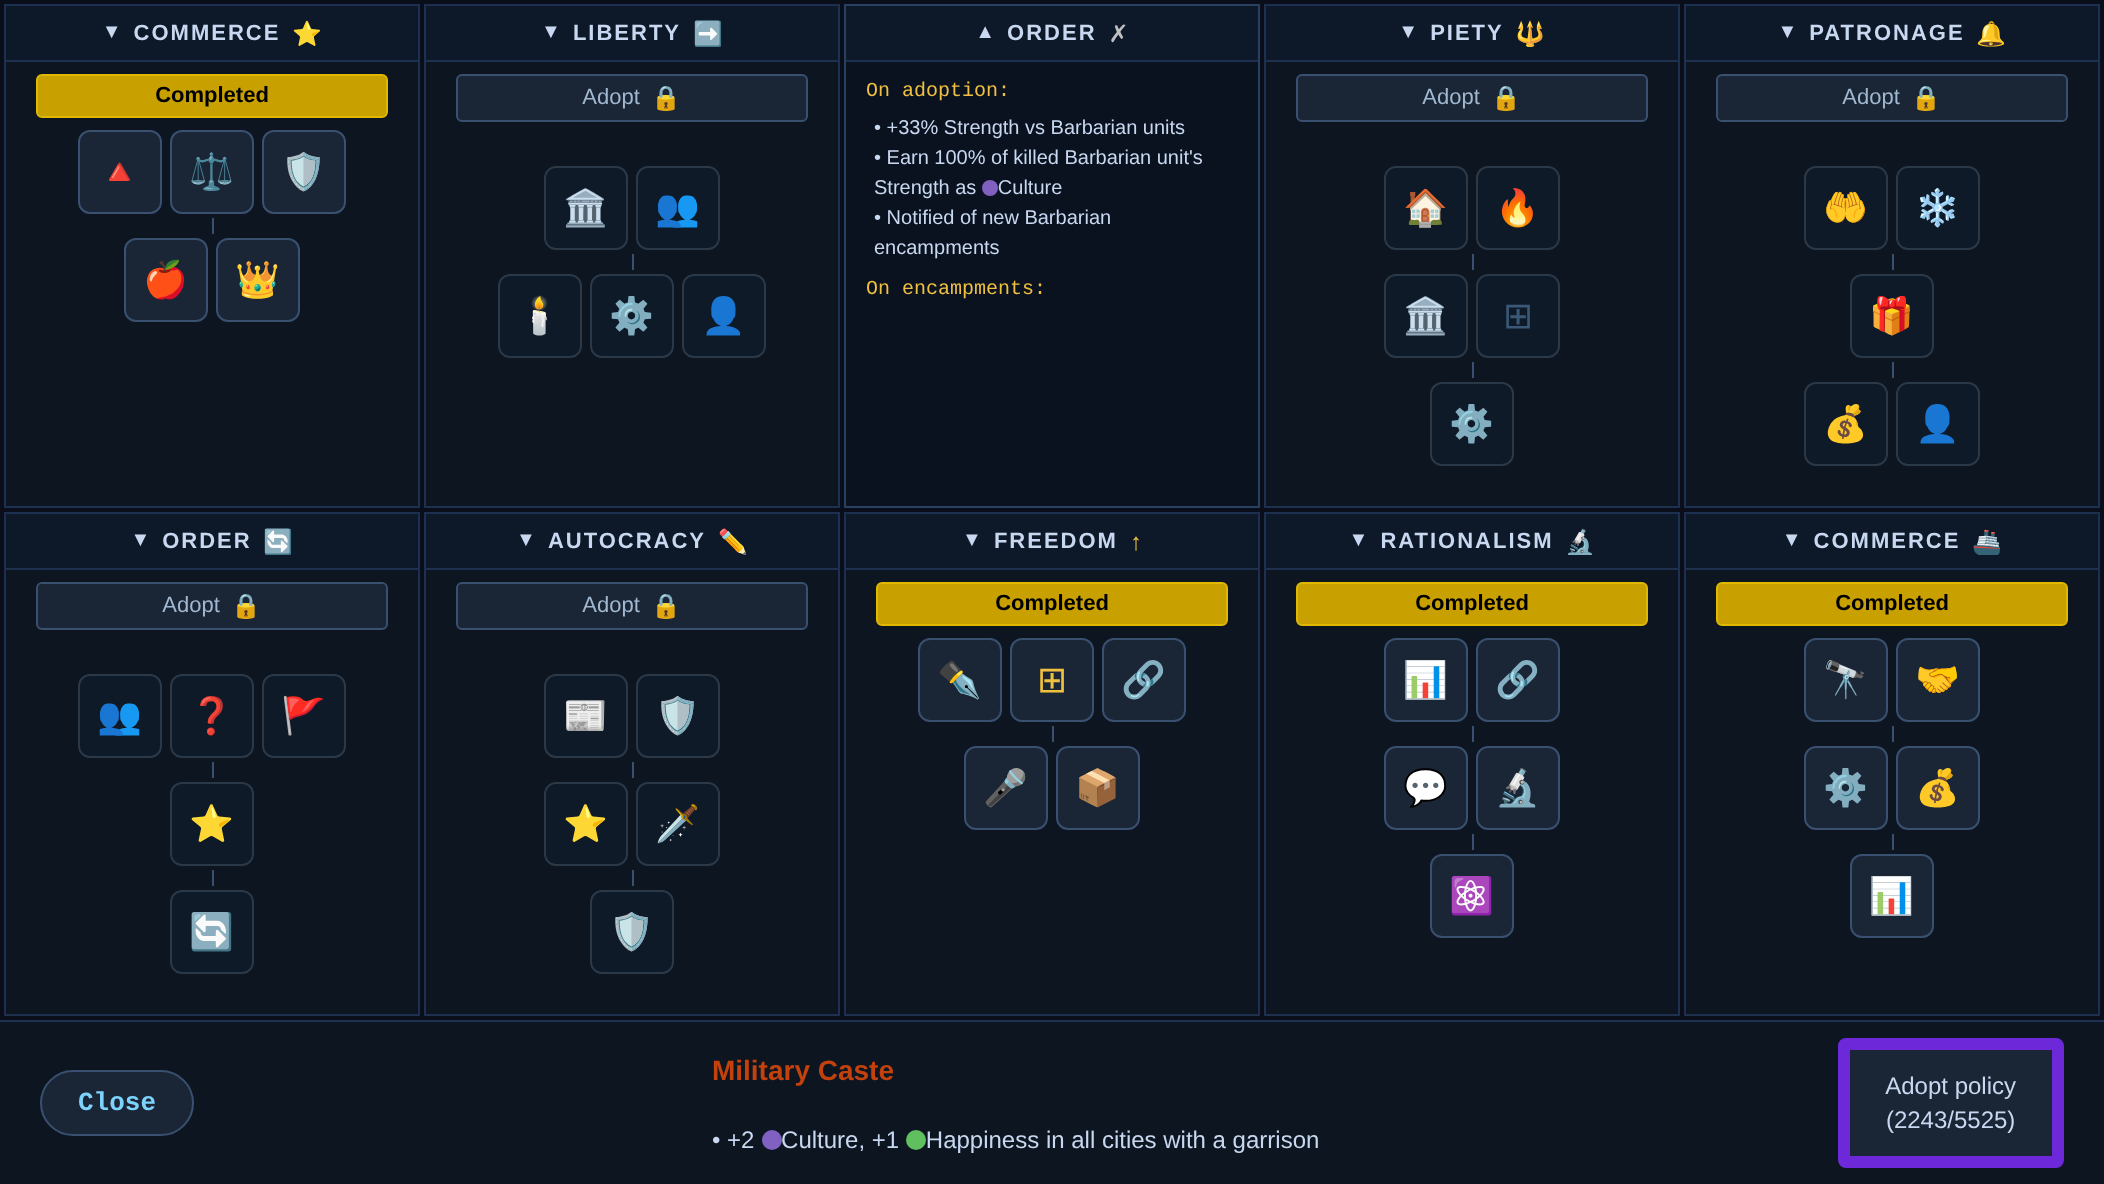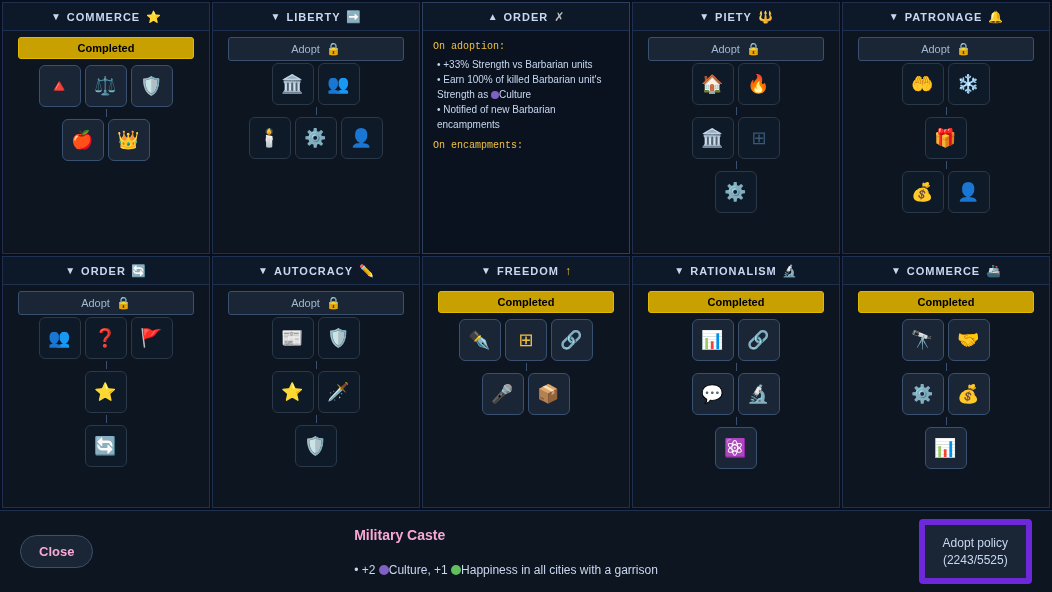--- a/index.html
+++ b/index.html
@@ -64,21 +64,21 @@
       color: #c8d8f0;
       font-size: 10px;
     }
 
     .header-icon {
       color: #f0c040;
       font-size: 12px;
     }
 
     .adopt-btn {
-      margin: 6px auto 0;
+      margin: 6px auto 20px;
       background: #1a2535;
       border: 1px solid #3a5070;
       color: #a0b8d0;
       font-size: 11px;
       padding: 4px 16px;
       border-radius: 3px;
       display: flex;
       align-items: center;
       justify-content: center;
       gap: 6px;
@@ -188,36 +188,37 @@
       border-top: 1px solid #1e3050;
       display: flex;
       align-items: center;
       justify-content: space-between;
       padding: 0 20px;
     }
 
     .close-btn {
       background: #1a2535;
       border: 1px solid #3a5070;
-      color: #f9a8d4;
+      color: #7dd3fc;
       font-size: 13px;
       padding: 8px 18px;
       border-radius: 20px;
       cursor: pointer;
       font-weight: bold;
+      font-family: Liberation Mono, monospace;
     }
 
     .bottom-info {
       display: flex;
       flex-direction: column;
       gap: 4px;
     }
 
     .bottom-title {
-      color: #f9a8d4;
+      color: #c2410c;
       font-size: 14px;
       font-weight: bold;
     }
 
     .bottom-desc {
       color: #c8d8f0;
       font-size: 12px;
       margin-top: 16px;
     }
 

